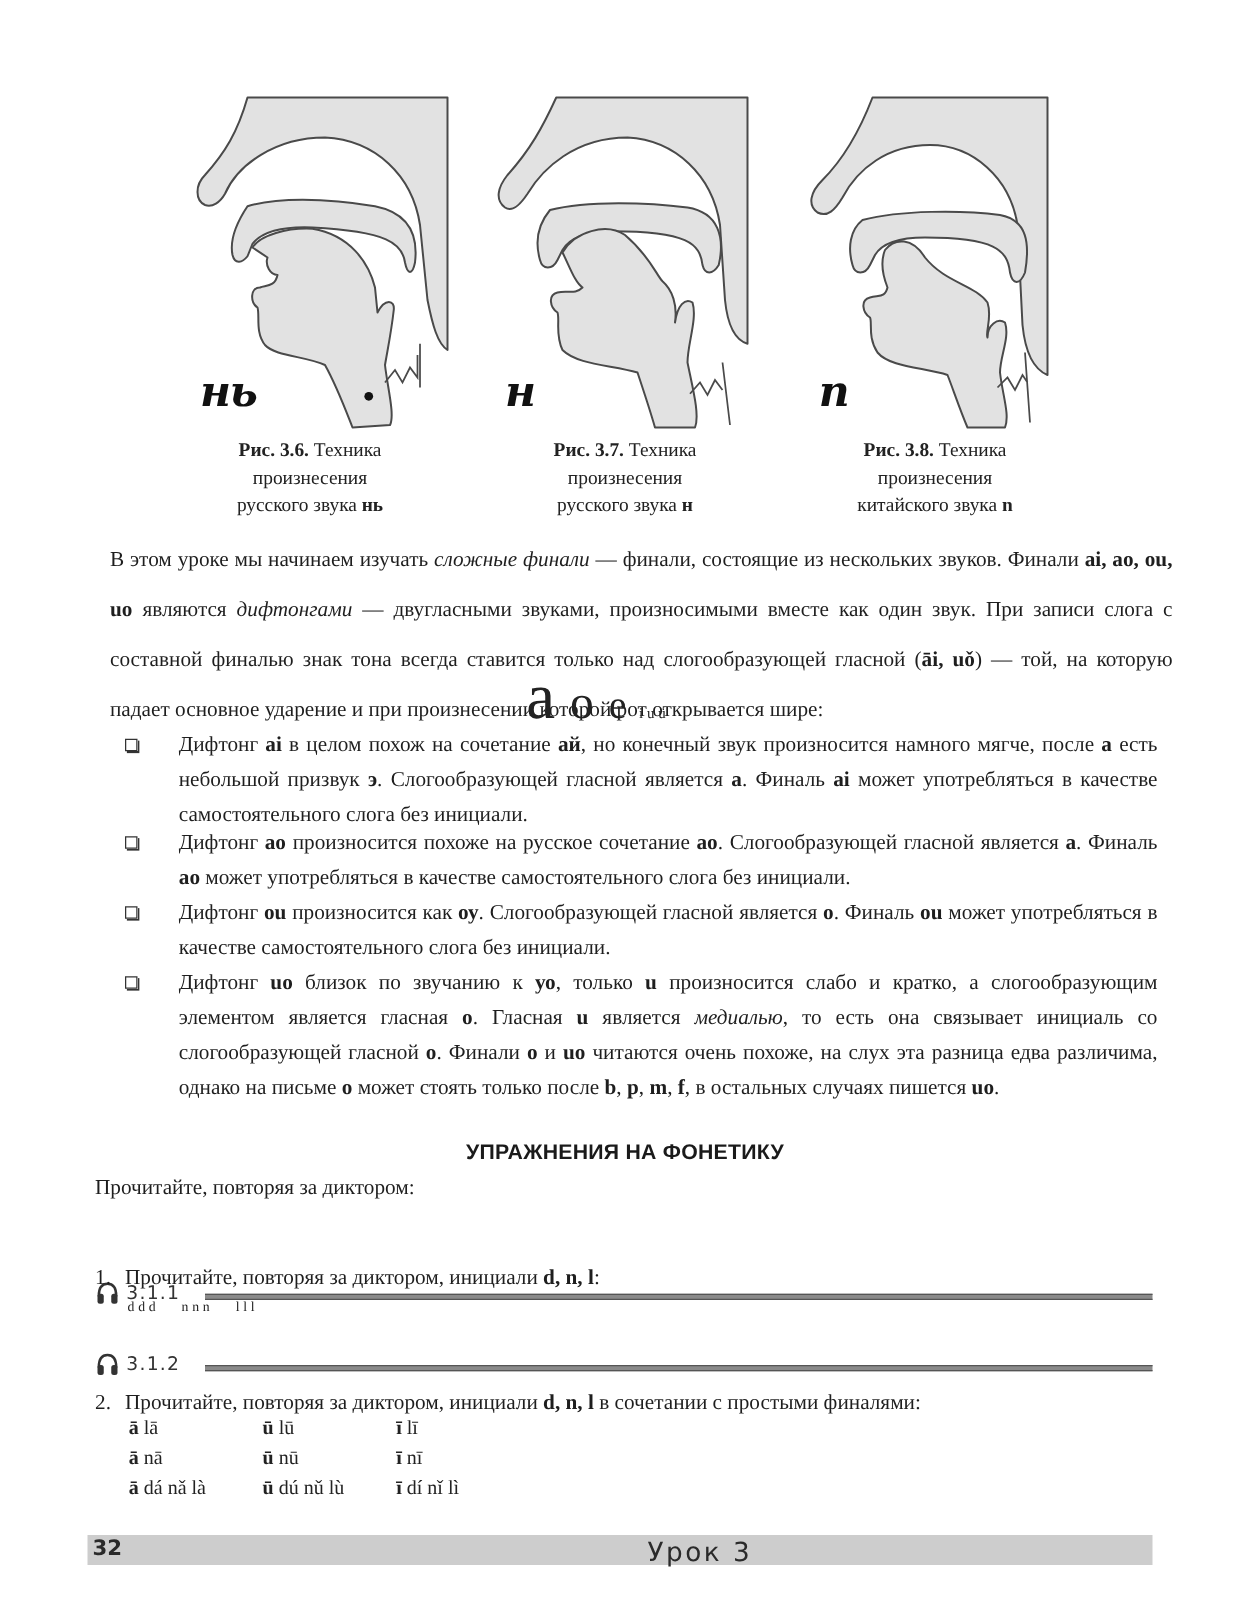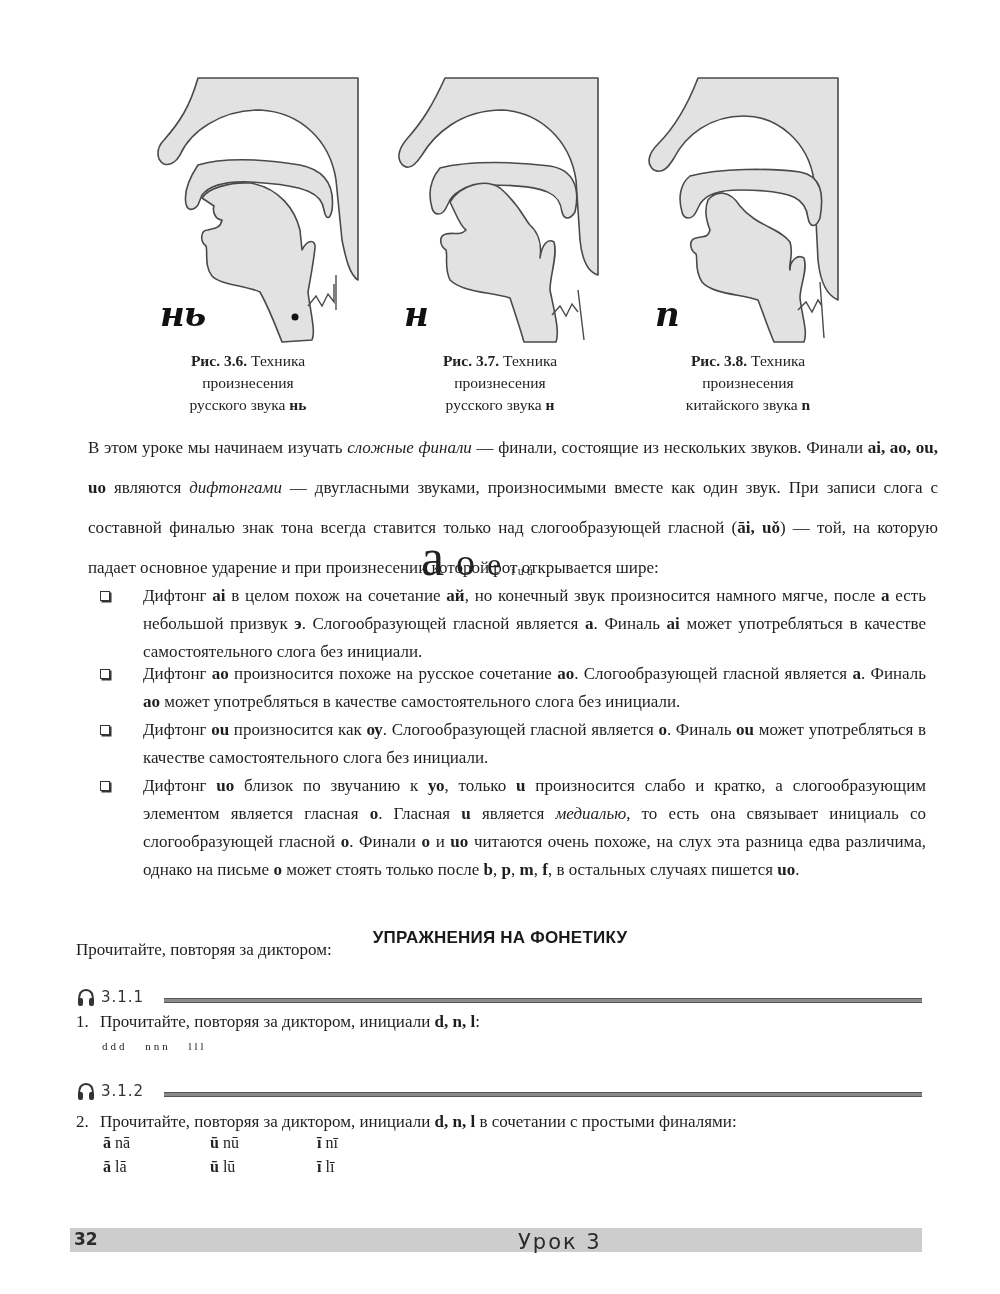--- a/index.html
+++ b/index.html
@@ -48,21 +48,21 @@
     }
     .bullet .box {
       position: absolute; left: 0; top: 9px; width: 8px; height: 8px;
       border: 1.4px solid #333; box-shadow: 1.5px 1.5px 0 #333;
     }
     .bullet .txt { display: block; margin-left: 43px; }
 
     .section-title {
       position: absolute; top: 912px; left: 0; width: 1000px; text-align: center;
       font-family: "Liberation Sans", "DejaVu Sans", sans-serif; font-weight: bold;
-      font-size: 17px; letter-spacing: 0.2px; color: #1a1a1a; margin-top: 16px;
+      font-size: 17px; letter-spacing: 0.2px; color: #1a1a1a;
     }
     .instr { position: absolute; left: 76px; font-size: 17px; color: #1e1e1e; }
 
     .track {
       position: absolute; left: 76px; width: 846px; height: 22px;
       font-family: "DejaVu Sans", sans-serif; font-size: 15px; color: #333;
     }
     .track .hp { position: absolute; left: 0; top: 1px; width: 20px; height: 20px; }
     .track .num { position: absolute; left: 25px; top: 1px; letter-spacing: 1px; }
     .track .rule {
@@ -159,21 +159,21 @@
   <span class="txt">Дифтонг <b>ou</b> произносится как <b>оу</b>. Слогообразующей гласной является <b>o</b>. Финаль <b>ou</b> может употребляться в качестве самостоятельного слога без инициали.</span>
 </div>
 <div class="bullet" style="top:772px;">
   <span class="box"></span>
   <span class="txt">Дифтонг <b>uo</b> близок по звучанию к <b>уо</b>, только <b>u</b> произносится слабо и кратко, а слогообразующим элементом является гласная <b>o</b>. Гласная <b>u</b> является <i>медиалью</i>, то есть она связывает инициаль со слогообразующей гласной <b>o</b>. Финали <b>o</b> и <b>uo</b> читаются очень похоже, на слух эта разница едва различима, однако на письме <b>o</b> может стоять только после <b>b</b>, <b>p</b>, <b>m</b>, <b>f</b>, в остальных случаях пишется <b>uo</b>.</span>
 </div>
 
 <div class="section-title">УПРАЖНЕНИЯ НА ФОНЕТИКУ</div>
 <div class="instr" style="top:940px;">Прочитайте, повторяя за диктором:</div>
 
-<div class="track" style="top:987px;">
+<div class="track" style="top:1024px;">
   <svg class="hp" viewBox="0 0 20 20">
     <path d="M3 12 C3 5 6 2 10 2 C14 2 17 5 17 12" fill="none" stroke="#333" stroke-width="2"></path>
     <rect x="2" y="10" width="5" height="8" rx="2" fill="#333"></rect>
     <rect x="13" y="10" width="5" height="8" rx="2" fill="#333"></rect>
   </svg>
   <span class="num">3.1.1</span>
   <span class="rule"></span>
 </div>
 <div class="ex-line" style="top:1012px;">
   <span class="n">1.</span><span>Прочитайте, повторяя за диктором, инициали </span><b>d, n, l</b><span>:</span>
@@ -187,28 +187,33 @@
     <rect x="13" y="10" width="5" height="8" rx="2" fill="#333"></rect>
   </svg>
   <span class="num">3.1.2</span>
   <span class="rule"></span>
 </div>
 <div class="ex-line" style="top:1072px;margin-top:40px;">
   <span class="n">2.</span><span>Прочитайте, повторяя за диктором, инициали </span><b>d, n, l</b><span> в сочетании с простыми финалями:</span>
 </div>
 
 <div class="pinyin-table">
+  <div class="pinyin-row">
+    <div class="pinyin-cell"><b>ā</b><span> lā</span></div>
+    <div class="pinyin-cell"><b>ū</b><span> lū</span></div>
+    <div class="pinyin-cell"><b>ī</b><span> lī</span></div>
+  </div>
   <div class="pinyin-row">
     <div class="pinyin-cell"><b>ā</b><span> nā</span></div>
     <div class="pinyin-cell"><b>ū</b><span> nū</span></div>
     <div class="pinyin-cell"><b>ī</b><span> nī</span></div>
   </div>
   <div class="pinyin-row">
-    <div class="pinyin-cell"><b>ā</b><span> lā</span></div>
-    <div class="pinyin-cell"><b>ū</b><span> lū</span></div>
-    <div class="pinyin-cell"><b>ī</b><span> lī</span></div>
+    <div class="pinyin-cell"><b>ā</b><span> dá nǎ là</span></div>
+    <div class="pinyin-cell"><b>ū</b><span> dú nǔ lù</span></div>
+    <div class="pinyin-cell"><b>ī</b><span> dí nǐ lì</span></div>
   </div>
 </div>
 
 <div class="footer">
   <span class="page-num">32</span>
   <span class="chapter">Урок 3</span>
 </div>
 
 </body></html>

